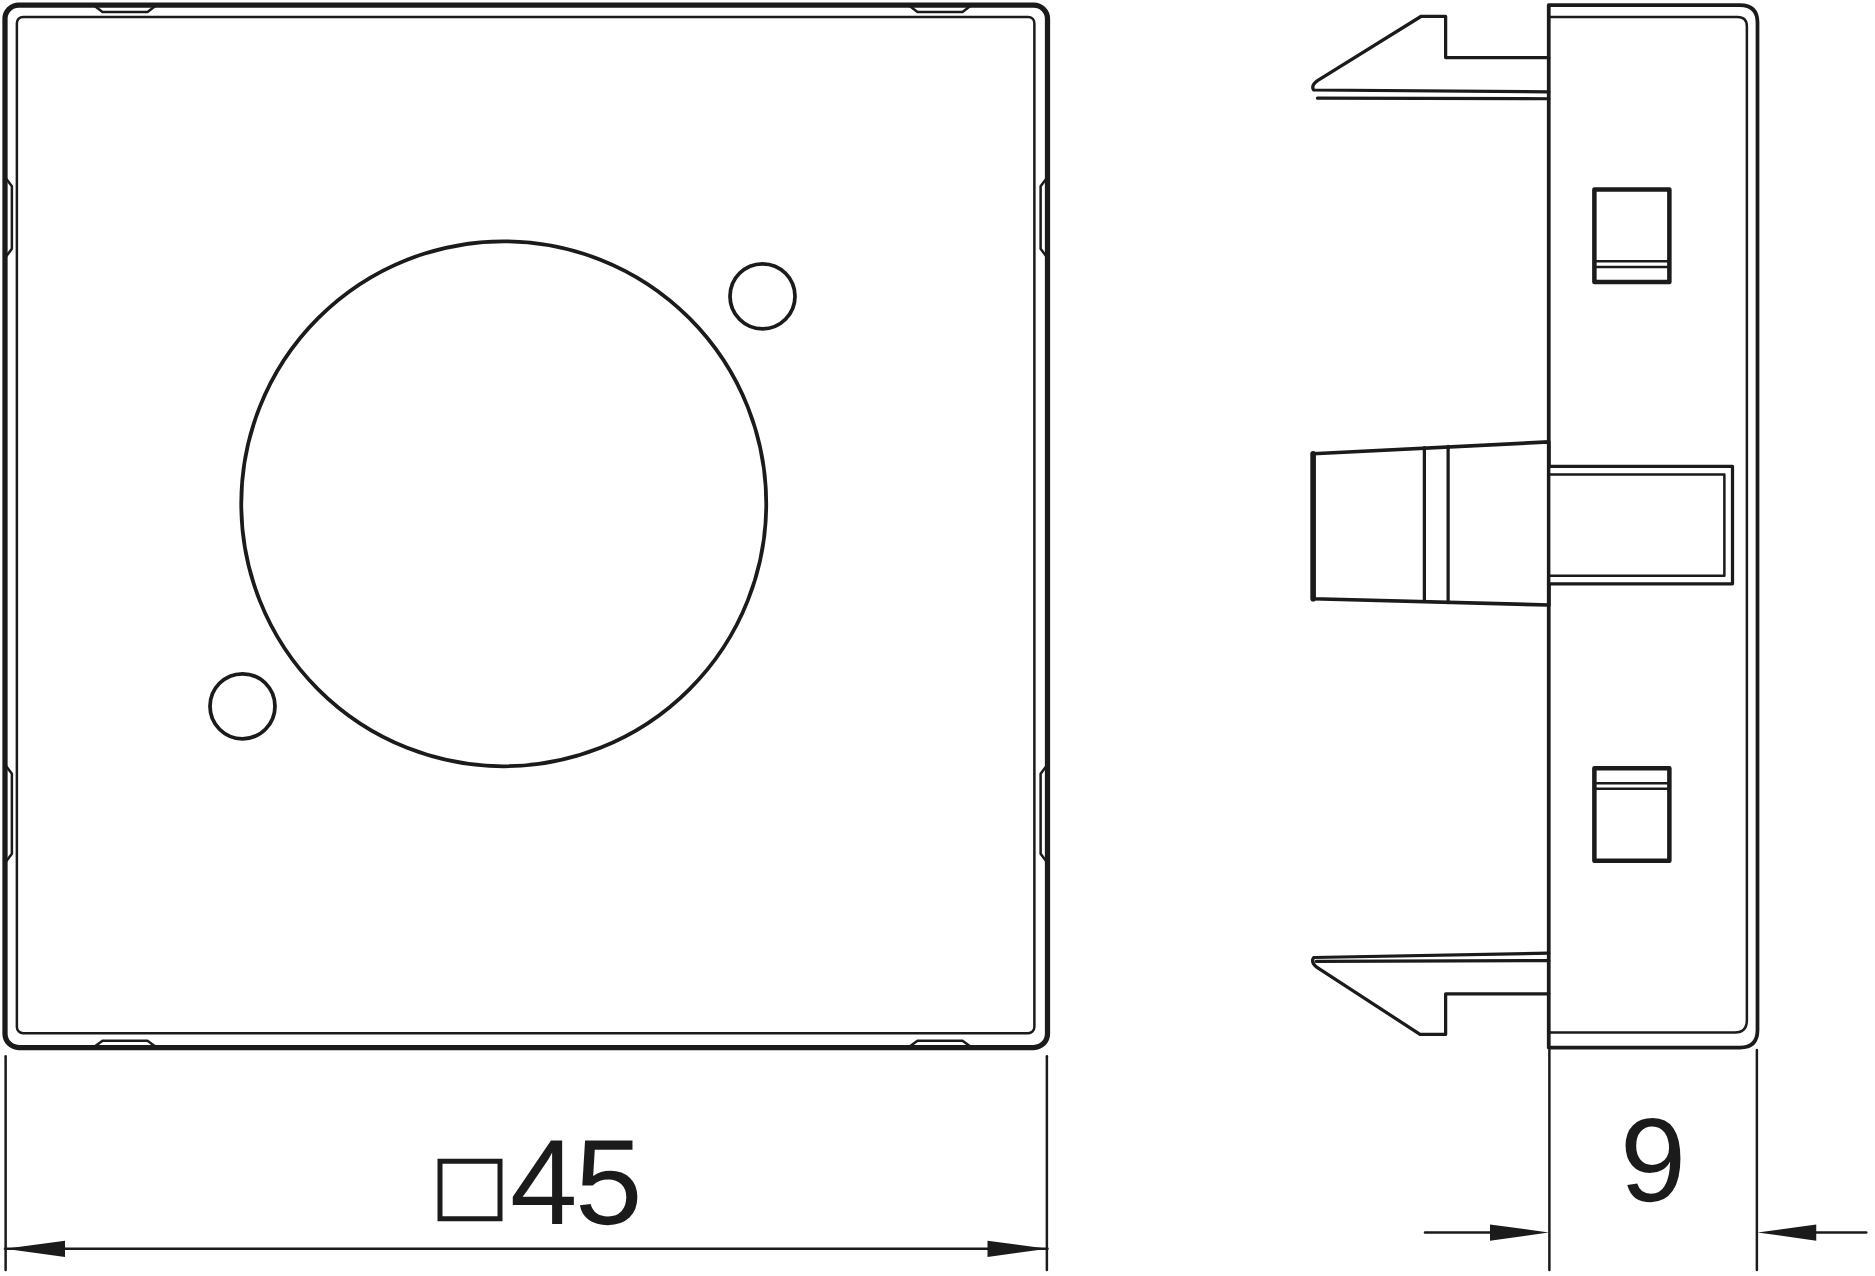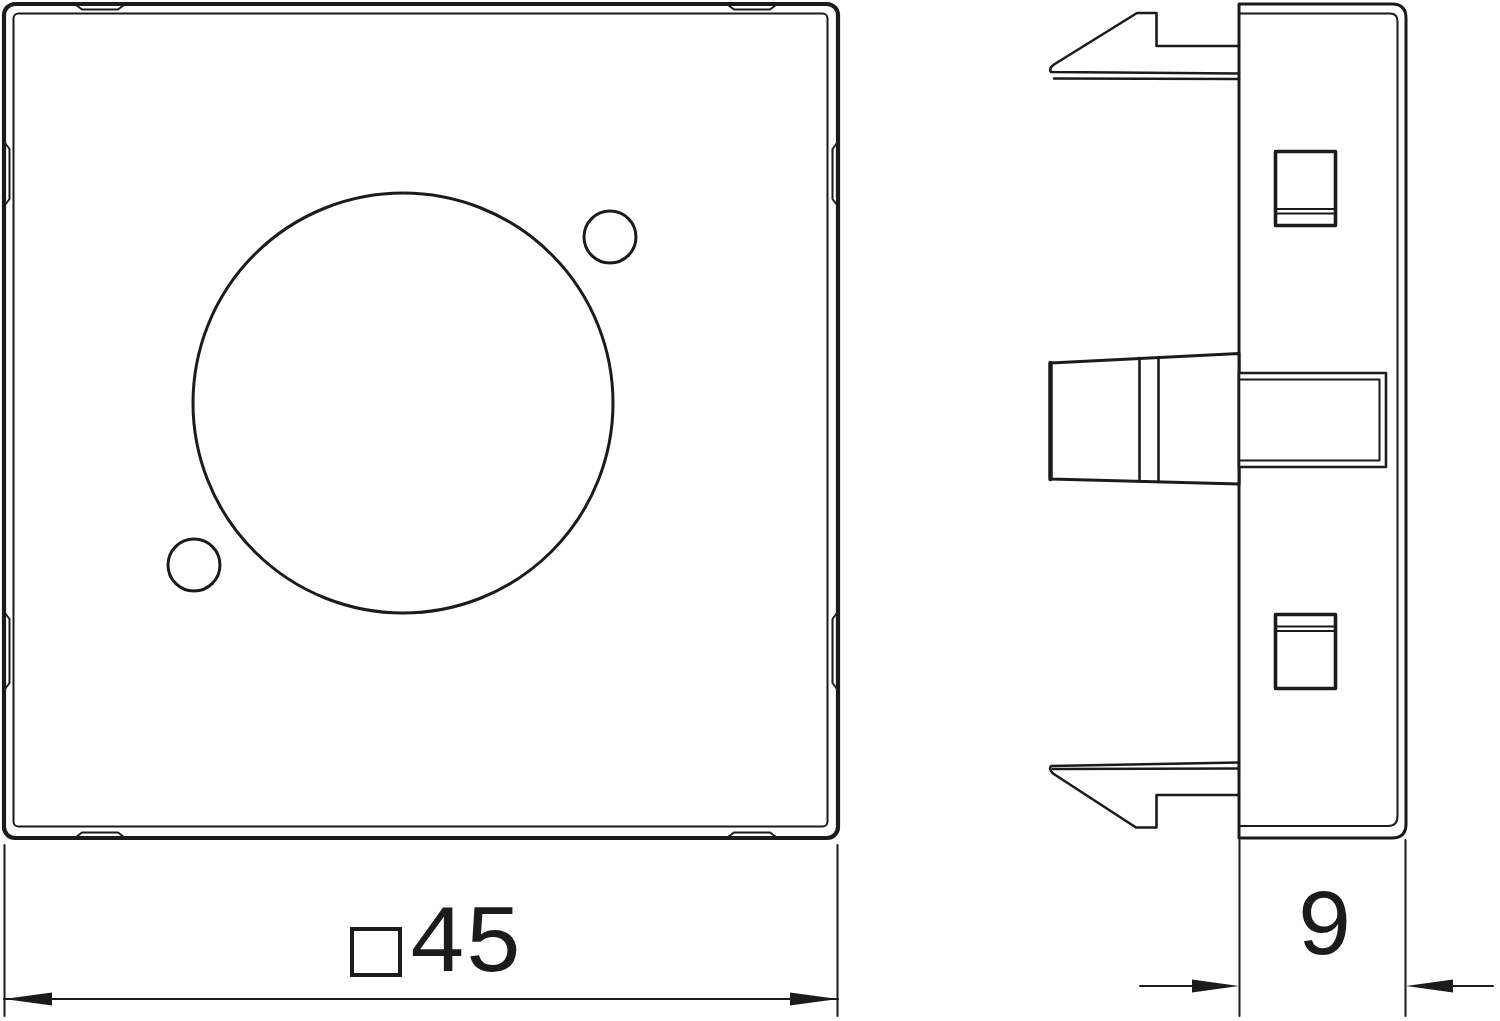--- a/index.html
+++ b/index.html
@@ -22,21 +22,21 @@
   .sw45 { stroke-width:4.5; }
   .arrow { fill:var(--line); stroke:none; }
   
   .dim-square {
     position:absolute; left:350px; top:927px;
     width:44px; height:42px; border:4px solid var(--line);
     background:var(--bg);
   }
   .dim-text {
     position:absolute; color:var(--line); line-height:1;
-    font-family:Liberation Mono, monospace; letter-spacing:-2px;
+    font-family:Liberation Sans, sans-serif; letter-spacing:-2px;
     white-space:nowrap;
   }
   .t45 { left:408px; top:897px; font-size:97px; }
   .t9  { left:1296px; top:882px; font-size:95px; }
 </style>
 </head>
 <body>
 
 <div class="canvas">
 

